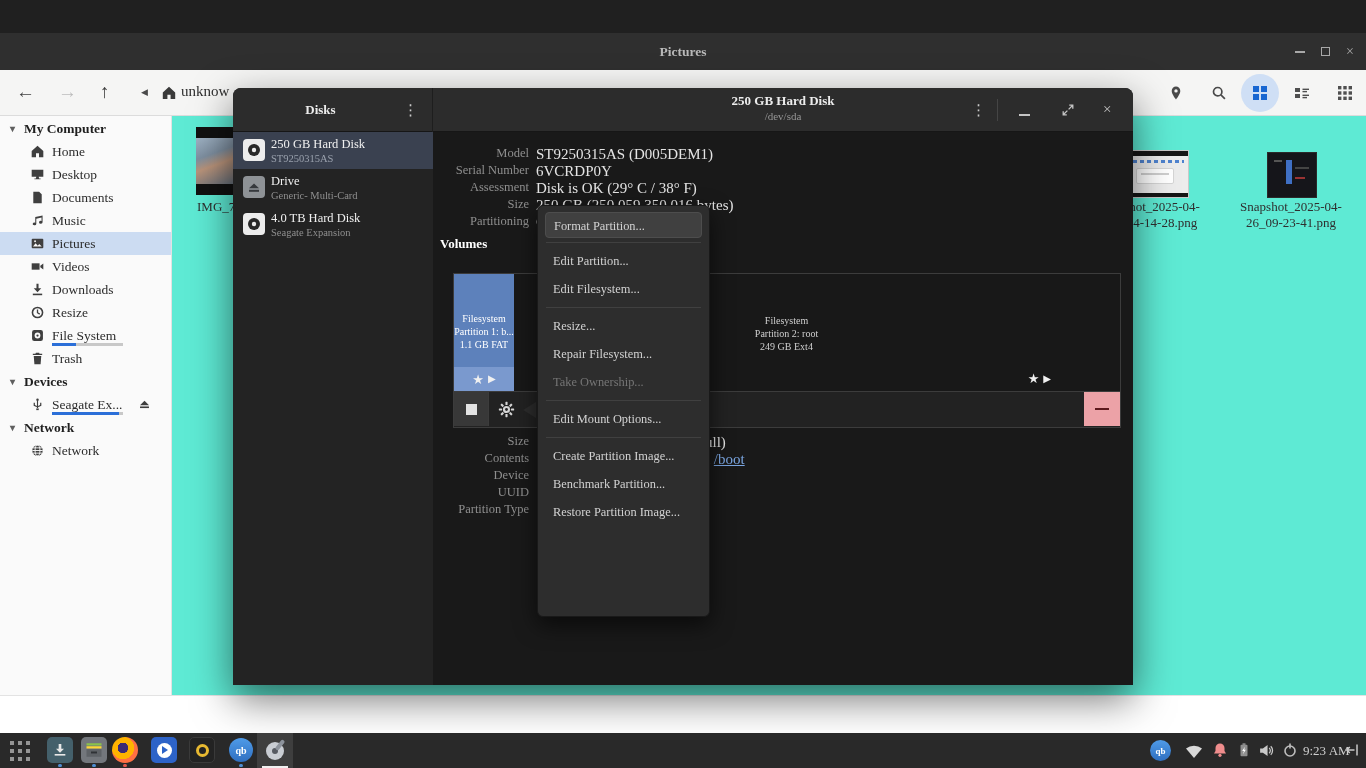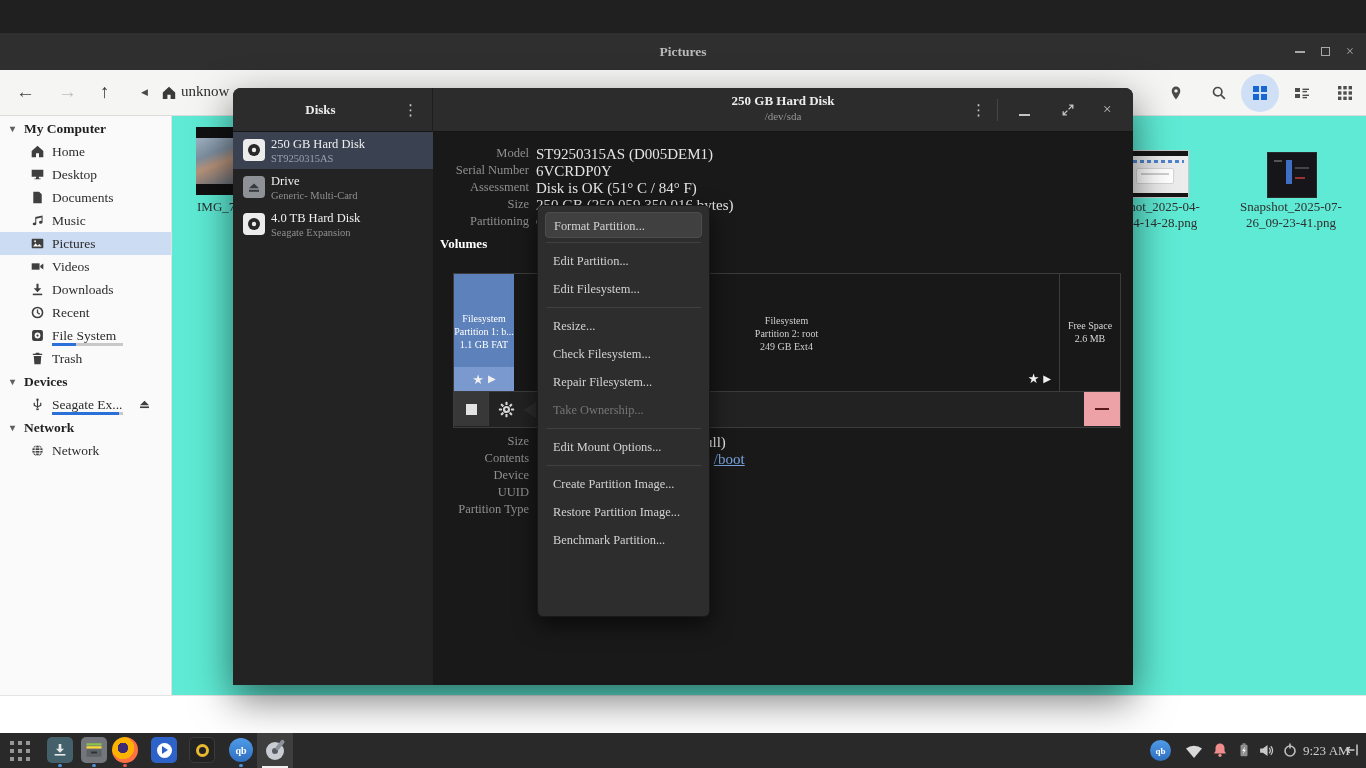--- a/index.html
+++ b/index.html
@@ -222,21 +222,21 @@
         </span>
       <span>Downloads</span>
     </div>
     <div class="sb-item">
       <span class="ic">
           <svg width="15" height="15" viewBox="0 0 16 16">
             <circle cx="8" cy="8" r="5.4" fill="none" stroke="#3f3f3f" stroke-width="1.7"></circle>
             <path d="M8 4.8v3.4l2.4 1.5" fill="none" stroke="#3f3f3f" stroke-width="1.4"></path>
           </svg>
         </span>
-      <span>Recent</span>
+      <span>Resize</span>
     </div>
     <div class="sb-item">
       <span class="ic">
           <svg width="15" height="15" viewBox="0 0 16 16">
             <rect x="2.2" y="2.2" width="11.6" height="11.6" rx="2.4"></rect>
             <circle cx="8" cy="8" r="3.1" fill="#fafafa"></circle>
             <circle cx="8" cy="8" r="1.2"></circle>
           </svg>
         </span>
       <span>File System</span>
@@ -311,21 +311,21 @@
     <div>14-14-28.png</div>
   </div>
 
   <div class="abs" style="left:1267px;top:152px;width:50px;height:46px;background:#15151a;border:1px solid #2a2a2a">
     <div class="abs" style="left:18px;top:7px;width:6px;height:24px;background:#3f6fc4"></div>
     <div class="abs" style="left:6px;top:7px;width:8px;height:2px;background:#555"></div>
     <div class="abs" style="left:27px;top:14px;width:14px;height:2px;background:#444"></div>
     <div class="abs" style="left:27px;top:24px;width:10px;height:2px;background:#933"></div>
   </div>
   <div class="abs file-label" style="left:1221px;top:199px;width:140px;text-align:center">
-    <div>Snapshot_2025-07-</div>
+    <div>Snapshot_2025-04-</div>
     <div>26_09-23-41.png</div>
   </div>
 
   <div class="abs fm-statusbar">
     
     
     
     
     
     
@@ -391,21 +391,21 @@
       <div class="irow" style="top:14px">
         <span class="ilabel">Model</span>
         <span class="ival">ST9250315AS (D005DEM1)</span>
       </div>
       <div class="irow" style="top:31px">
         <span class="ilabel">Serial Number</span>
         <span class="ival">6VCRDP0Y</span>
       </div>
       <div class="irow" style="top:48px">
         <span class="ilabel">Assessment</span>
-        <span class="ival">Disk is OK (51° C / 84° F)</span>
+        <span class="ival">Disk is OK (29° C / 38° F)</span>
       </div>
       <div class="irow" style="top:65px">
         <span class="ilabel">Size</span>
         <span class="ival">250 GB (250,059,350,016 bytes)</span>
       </div>
       <div class="irow" style="top:82px">
         <span class="ilabel">Partitioning</span>
         <span class="ival">GUID Partition Table</span>
       </div>
 
@@ -427,26 +427,20 @@
           <div class="abs" style="left:0;top:40px;width:545px">
             <div class="ptext">Filesystem</div>
             <div class="ptext">Partition 2: root</div>
             <div class="ptext">249 GB Ext4</div>
           </div>
           <div class="abs" style="right:8px;bottom:6px;display:flex;gap:4px;align-items:center">
             <span class="star">★</span>
             <span class="play">▶</span>
           </div>
         </div>
-        <div class="pfree">
-          <div class="abs" style="left:0;top:45px;width:60px">
-            <div class="ptext">Free Space</div>
-            <div class="ptext">2.6 MB</div>
-          </div>
-        </div>
       </div>
 
       <div class="strip">
         <span class="btn-stop">
           <span style="width:11px;height:11px;background:#e3e3e3;display:block"></span>
         </span>
         <span class="btn-gear">
           <svg width="17" height="17" viewBox="0 0 16 16">
               <g fill="#d6d6d6">
                 <circle cx="8" cy="8" r="3.4"></circle>
@@ -491,29 +485,28 @@
     </div>
   </div>
 
   <div class="abs ctx">
     <div class="mi hov">Format Partition...</div>
     <hr class="msep">
     <div class="mi">Edit Partition...</div>
     <div class="mi">Edit Filesystem...</div>
     <hr class="msep">
     <div class="mi">Resize...</div>
-    <div class="mi">Check Filesystem...</div>
     <div class="mi">Repair Filesystem...</div>
     <div class="mi dis">Take Ownership...</div>
     <hr class="msep">
     <div class="mi">Edit Mount Options...</div>
     <hr class="msep">
     <div class="mi">Create Partition Image...</div>
+    <div class="mi">Benchmark Partition...</div>
     <div class="mi">Restore Partition Image...</div>
-    <div class="mi">Benchmark Partition...</div>
   </div>
 
   <div class="abs taskbar">
     <span class="abs appdots" style="left:10px;top:8px">
         <span></span>
         <span></span>
         <span></span>
         <span></span>
         <span></span>
         <span></span>

